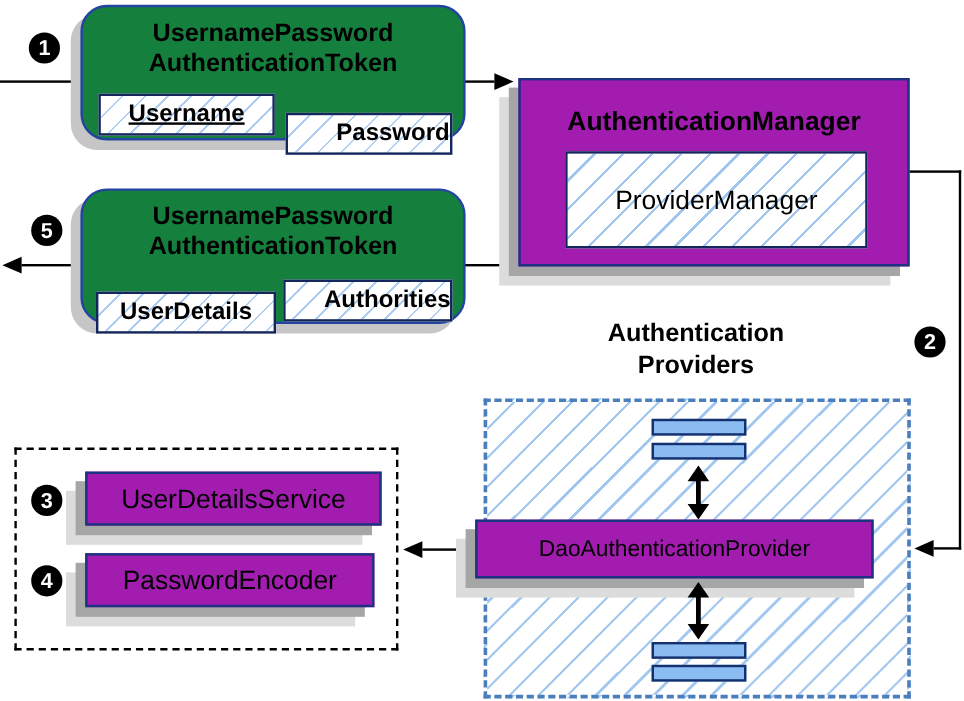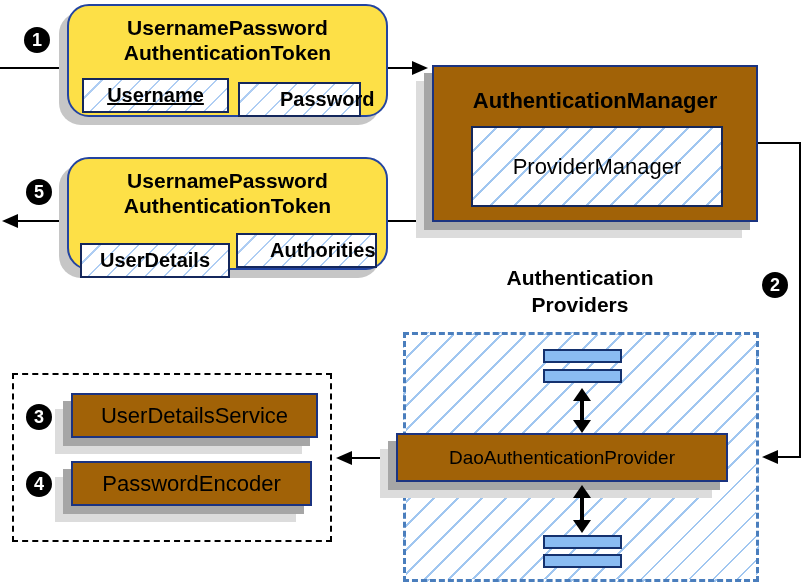--- a/index.html
+++ b/index.html
@@ -12,25 +12,25 @@
   .hline{height:2px;background:#000;}
   .vline{width:2px;background:#000;}
   .head-right{width:0;height:0;border-left:16px solid #000;border-top:7px solid transparent;border-bottom:7px solid transparent;}
   .head-left{width:0;height:0;border-right:16px solid #000;border-top:7px solid transparent;border-bottom:7px solid transparent;}
   
   .varrow{width:18px;}
   .varrow .stem{position:absolute;left:7px;top:11px;bottom:11px;width:4px;background:#000;}
   .varrow .up{position:absolute;top:0;left:0;width:0;height:0;border-left:9px solid transparent;border-right:9px solid transparent;border-bottom:13px solid #000;}
   .varrow .down{position:absolute;bottom:0;left:0;width:0;height:0;border-left:9px solid transparent;border-right:9px solid transparent;border-top:13px solid #000;}
   .token-box{
-    border:2px solid #2344a0;border-radius:22px;background:#fde047;
+    border:2px solid #2344a0;border-radius:22px;background:#15803d;
     box-shadow:-8px 8px 0 #c6c6c6;
   }
   .rect-box{
-    border:2px solid #1b3380;background:#a16207;
+    border:2px solid #1b3380;background:#a21caf;
     box-shadow:-8px 8px 0 #a6a6a6,-16px 16px 0 #dcdcdc;
   }
   .hatch-small{
     background-color:#fff;
     background-image:repeating-linear-gradient(135deg,rgba(0,0,0,0) 0px,rgba(0,0,0,0) 12px,#aecdf3 12px,#aecdf3 13.5px);
   }
   .hatch-big{
     background-color:#fff;
     background-image:repeating-linear-gradient(135deg,rgba(0,0,0,0) 0px,rgba(0,0,0,0) 15px,#a0c6f0 15px,#a0c6f0 17px);
   }
@@ -71,21 +71,21 @@
   <div class="abs dashed-blue hatch-big" style="left:403px;top:332px;width:356px;height:250px;"></div>
 
   <div class="abs dashed-black" style="left:12px;top:373px;width:320px;height:169px;"></div>
 
   <div class="abs token-box" style="left:67px;top:4px;width:321px;height:113px;">
     <div class="token-title">
       <div>UsernamePassword</div>
       <div>AuthenticationToken</div>
     </div>
     <div class="abs field hatch-small" style="left:13px;top:72px;width:147px;height:35px;text-decoration:underline;">Username</div>
-    <div class="abs field hatch-small" style="left:169px;top:76px;width:123px;height:35px;padding-left:40px;">Password</div>
+    <div class="abs field hatch-small" style="left:169px;top:88px;width:139px;height:35px;padding-left:40px;">Password</div>
   </div>
 
   <div class="abs token-box" style="left:67px;top:157px;width:321px;height:113px;">
     <div class="token-title">
       <div>UsernamePassword</div>
       <div>AuthenticationToken</div>
     </div>
     <div class="abs field hatch-small" style="left:11px;top:84px;width:150px;height:35px;">UserDetails</div>
     <div class="abs field hatch-small" style="left:167px;top:74px;width:141px;height:35px;padding-left:32px;">Authorities</div>
   </div>

